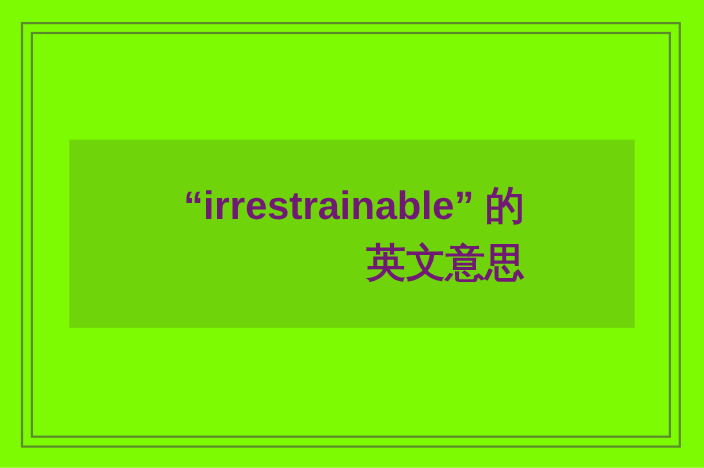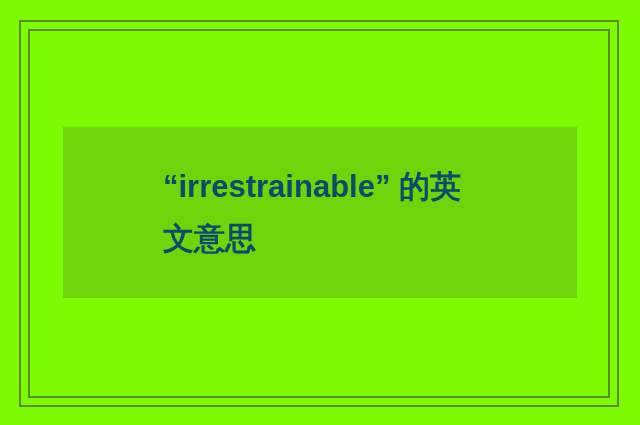--- a/index.html
+++ b/index.html
@@ -62,25 +62,25 @@
     height: 100%;
     display: flex;
     flex-direction: column;
     align-items: center;
     justify-content: center;
     box-sizing: border-box;
     padding: 0 100px;
   }
 
   .headline {
-    color: #0c4a6e;
-    font-size: 31px;
+    color: #701a75;
+    font-size: 36px;
     font-weight: bold;
     line-height: 52px;
-    text-align: left;
+    text-align: right;
     letter-spacing: 0px;
     width: 100%;
     word-break: break-word;
   }
 </style>
 </head>
 <body>
 
 <div id="canvas">
 

